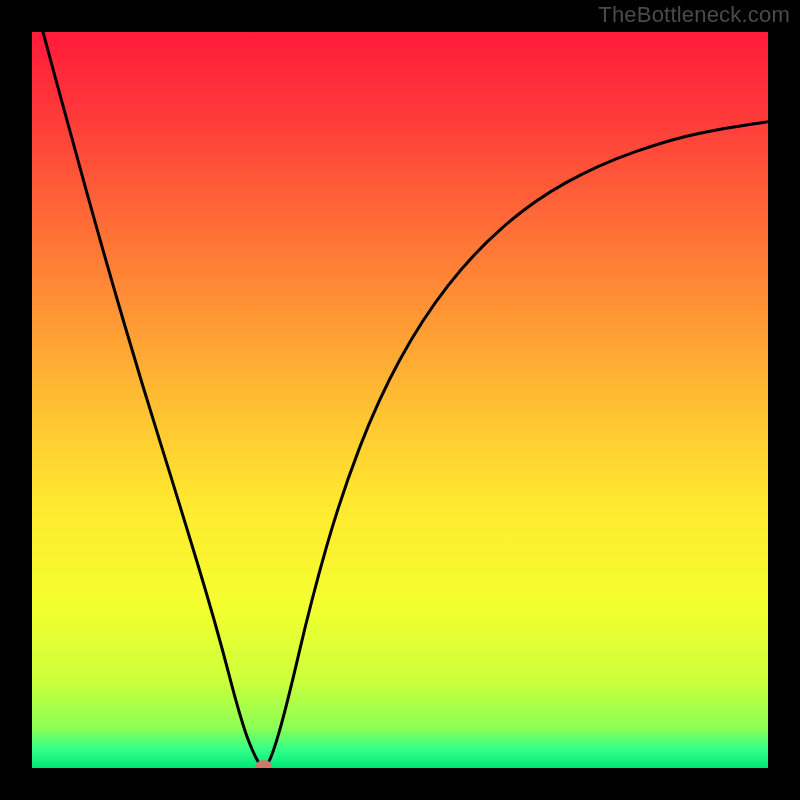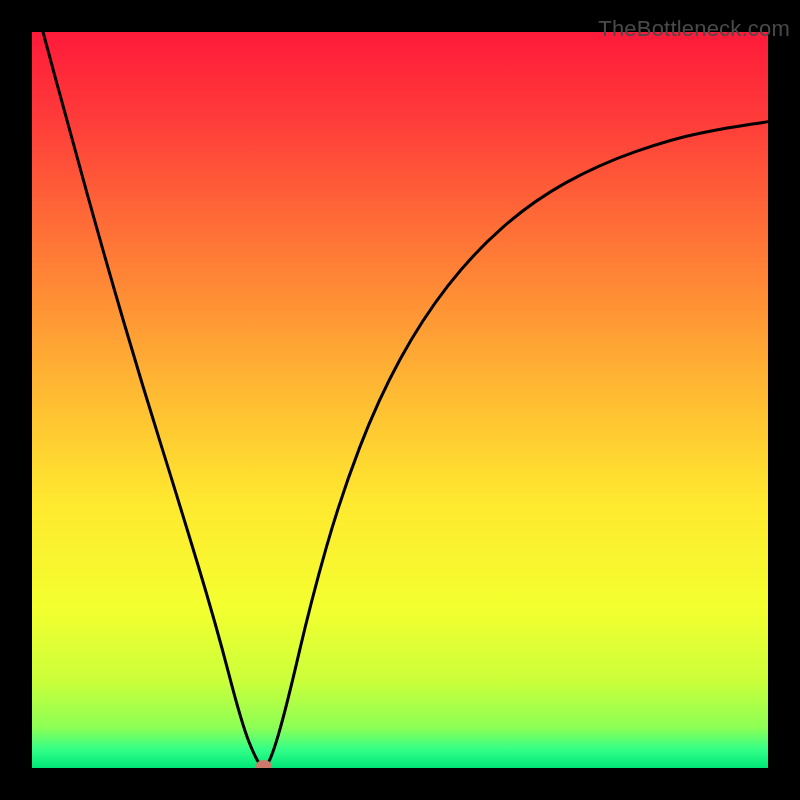--- a/index.html
+++ b/index.html
@@ -12,21 +12,21 @@
     font-family: Arial, Helvetica, sans-serif;
   }
   .outer {
     position: relative;
     width: 800px;
     height: 800px;
     background: #000;
   }
   .watermark {
     position: absolute;
-    top: 16px;
+    top: 2px;
     right: 10px;
     color: #4a4a4a;
     font-size: 22px;
     font-weight: 400;
     letter-spacing: 0.2px;
     z-index: 10;
   }
   .plot-area {
     position: absolute;
     left: 32px;

